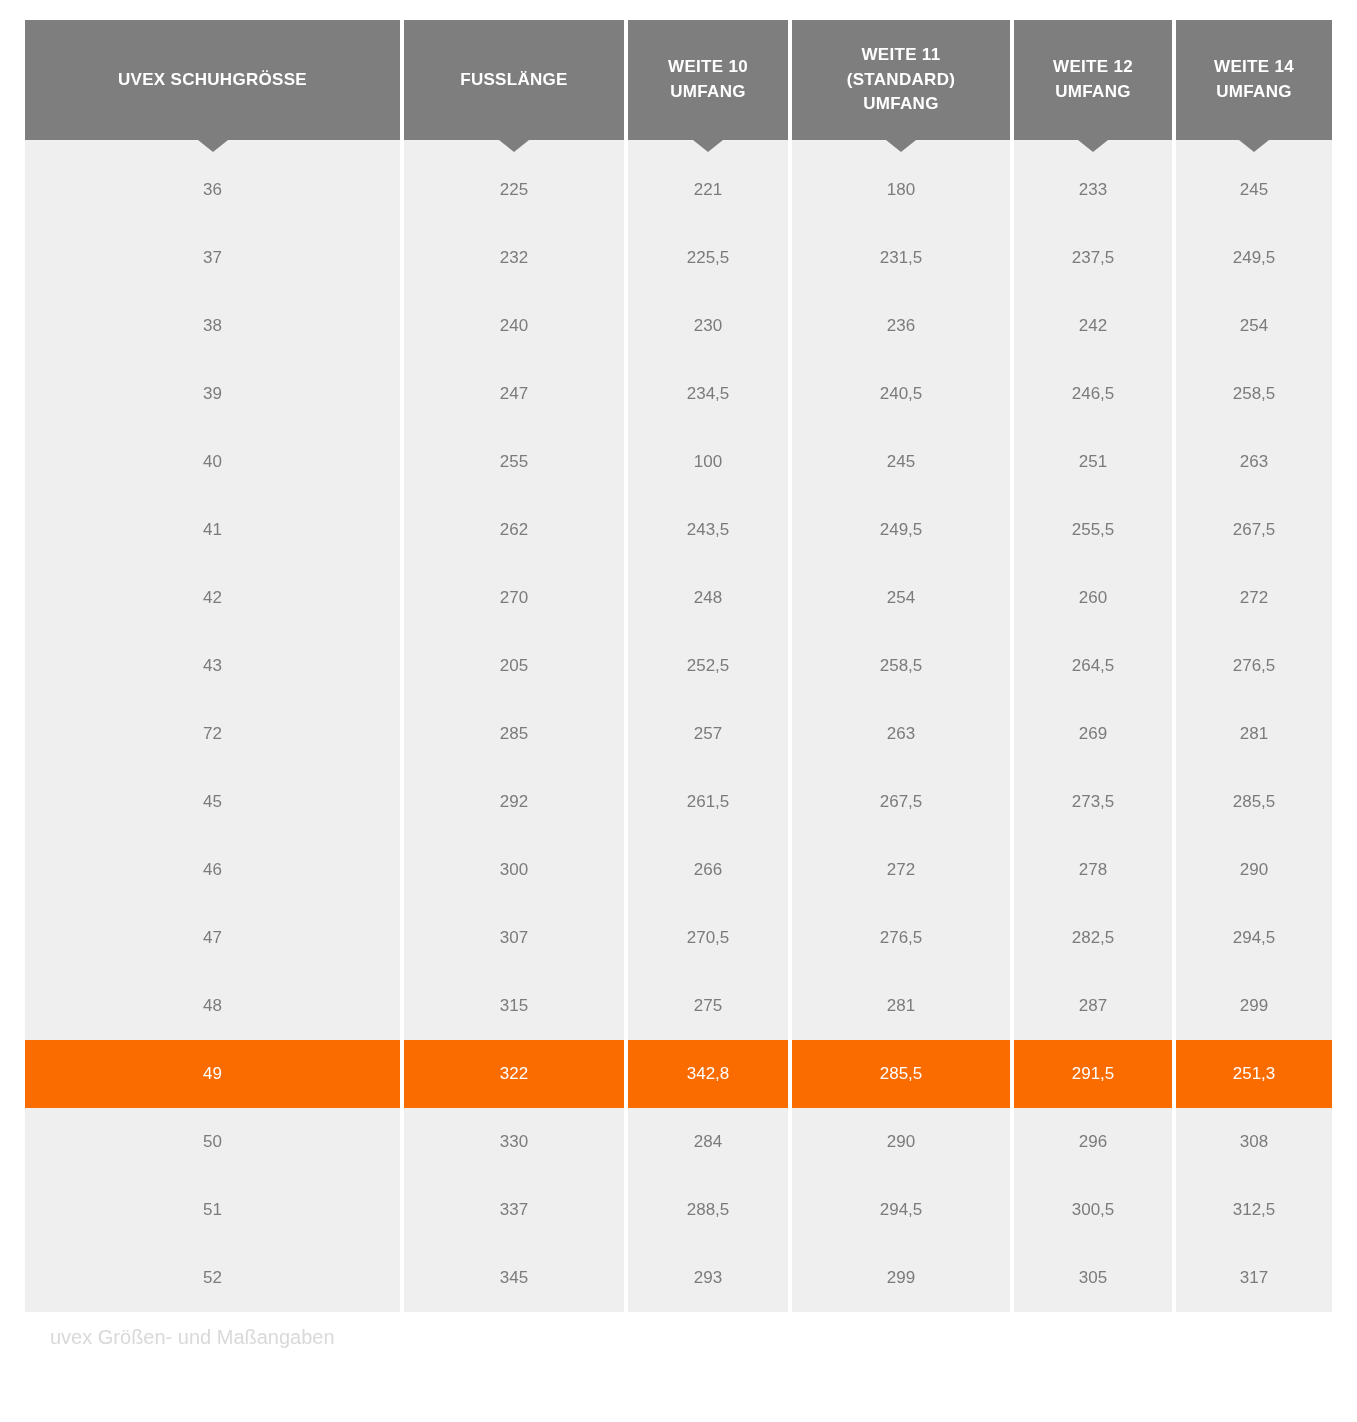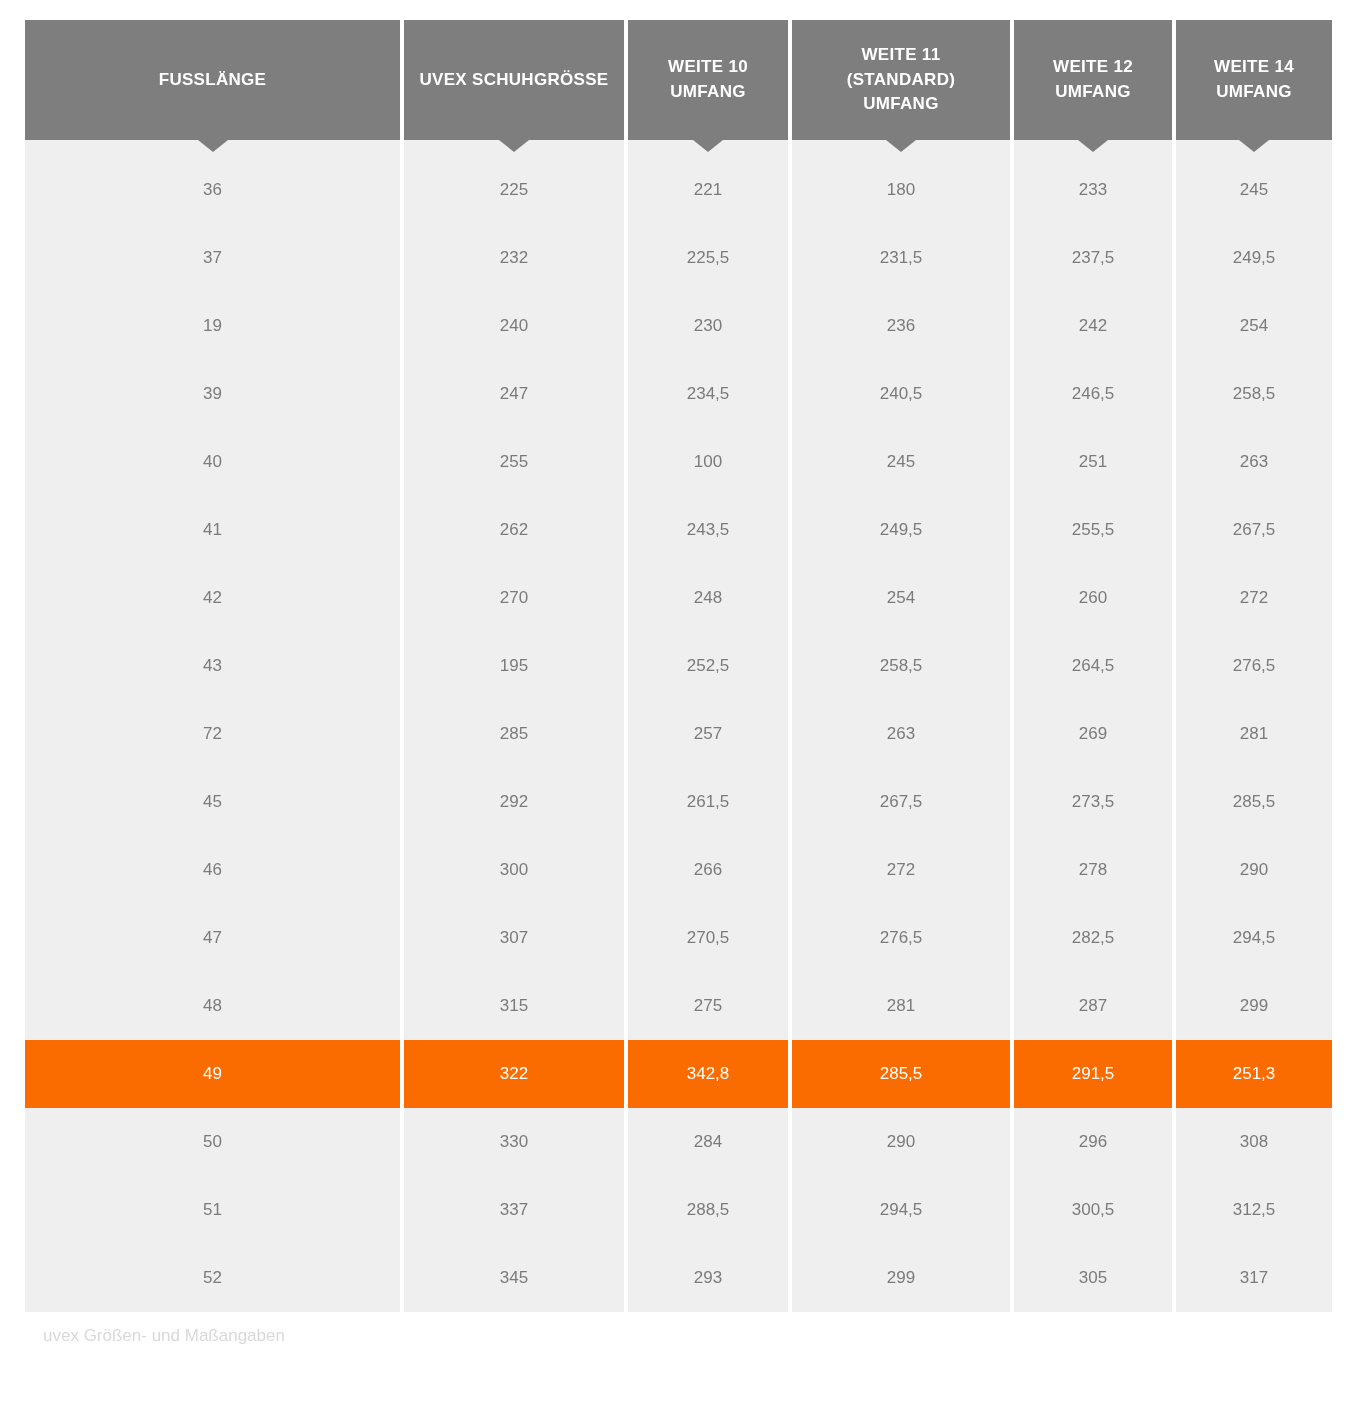--- a/index.html
+++ b/index.html
@@ -57,36 +57,36 @@
     background:var(--row-bg);
     color:var(--row-text);
     display:flex;align-items:center;justify-content:center;
     font-size:17px;
   }
   .cell.hl{
     background:var(--highlight-bg);
     color:var(--highlight-text);
   }
   .caption{
-    margin:14px 0 0 18px;
-    font-size:17px;
+    margin:14px 0 0 25px;
+    font-size:20px;
     color:var(--footer-text);
   }
 </style>
 </head>
 <body>
 
 <div class="page">
   <div class="size-grid">
     <div class="hcell">
-      <span>FUSSLÄNGE</span>
+      <span>UVEX SCHUHGRÖSSE</span>
       <span class="tri"></span>
     </div>
     <div class="hcell">
-      <span>UVEX SCHUHGRÖSSE</span>
+      <span>FUSSLÄNGE</span>
       <span class="tri"></span>
     </div>
     <div class="hcell">
       <span>WEITE 10
 UMFANG</span>
       <span class="tri"></span>
     </div>
     <div class="hcell">
       <span>WEITE 11
 (STANDARD)
@@ -100,26 +100,26 @@
     </div>
     <div class="hcell">
       <span>WEITE 14
 UMFANG</span>
       <span class="tri"></span>
     </div>
 
   <div class="trow"><div class="cell">35</div><div class="cell">217</div><div class="cell">216,5</div><div class="cell">222,5</div><div class="cell">228,5</div><div class="cell">240,5</div></div>
       <div class="trow"><div class="cell">36</div><div class="cell">225</div><div class="cell">221</div><div class="cell">180</div><div class="cell">233</div><div class="cell">245</div></div>
       <div class="trow"><div class="cell">37</div><div class="cell">232</div><div class="cell">225,5</div><div class="cell">231,5</div><div class="cell">237,5</div><div class="cell">249,5</div></div>
-      <div class="trow"><div class="cell">19</div><div class="cell">240</div><div class="cell">230</div><div class="cell">236</div><div class="cell">242</div><div class="cell">254</div></div>
+      <div class="trow"><div class="cell">38</div><div class="cell">240</div><div class="cell">230</div><div class="cell">236</div><div class="cell">242</div><div class="cell">254</div></div>
       <div class="trow"><div class="cell">39</div><div class="cell">247</div><div class="cell">234,5</div><div class="cell">240,5</div><div class="cell">246,5</div><div class="cell">258,5</div></div>
       <div class="trow"><div class="cell">40</div><div class="cell">255</div><div class="cell">100</div><div class="cell">245</div><div class="cell">251</div><div class="cell">263</div></div>
       <div class="trow"><div class="cell">41</div><div class="cell">262</div><div class="cell">243,5</div><div class="cell">249,5</div><div class="cell">255,5</div><div class="cell">267,5</div></div>
       <div class="trow"><div class="cell">42</div><div class="cell">270</div><div class="cell">248</div><div class="cell">254</div><div class="cell">260</div><div class="cell">272</div></div>
-      <div class="trow"><div class="cell">43</div><div class="cell">195</div><div class="cell">252,5</div><div class="cell">258,5</div><div class="cell">264,5</div><div class="cell">276,5</div></div>
+      <div class="trow"><div class="cell">43</div><div class="cell">205</div><div class="cell">252,5</div><div class="cell">258,5</div><div class="cell">264,5</div><div class="cell">276,5</div></div>
       <div class="trow"><div class="cell">72</div><div class="cell">285</div><div class="cell">257</div><div class="cell">263</div><div class="cell">269</div><div class="cell">281</div></div>
       <div class="trow"><div class="cell">45</div><div class="cell">292</div><div class="cell">261,5</div><div class="cell">267,5</div><div class="cell">273,5</div><div class="cell">285,5</div></div>
       <div class="trow"><div class="cell">46</div><div class="cell">300</div><div class="cell">266</div><div class="cell">272</div><div class="cell">278</div><div class="cell">290</div></div>
       <div class="trow"><div class="cell">47</div><div class="cell">307</div><div class="cell">270,5</div><div class="cell">276,5</div><div class="cell">282,5</div><div class="cell">294,5</div></div>
       <div class="trow"><div class="cell">48</div><div class="cell">315</div><div class="cell">275</div><div class="cell">281</div><div class="cell">287</div><div class="cell">299</div></div>
       <div class="trow"><div class="cell hl">49</div><div class="cell hl">322</div><div class="cell hl">342,8</div><div class="cell hl">285,5</div><div class="cell hl">291,5</div><div class="cell hl">251,3</div></div>
       <div class="trow"><div class="cell">50</div><div class="cell">330</div><div class="cell">284</div><div class="cell">290</div><div class="cell">296</div><div class="cell">308</div></div>
       <div class="trow"><div class="cell">51</div><div class="cell">337</div><div class="cell">288,5</div><div class="cell">294,5</div><div class="cell">300,5</div><div class="cell">312,5</div></div>
       <div class="trow"><div class="cell">52</div><div class="cell">345</div><div class="cell">293</div><div class="cell">299</div><div class="cell">305</div><div class="cell">317</div></div>
     </div>

